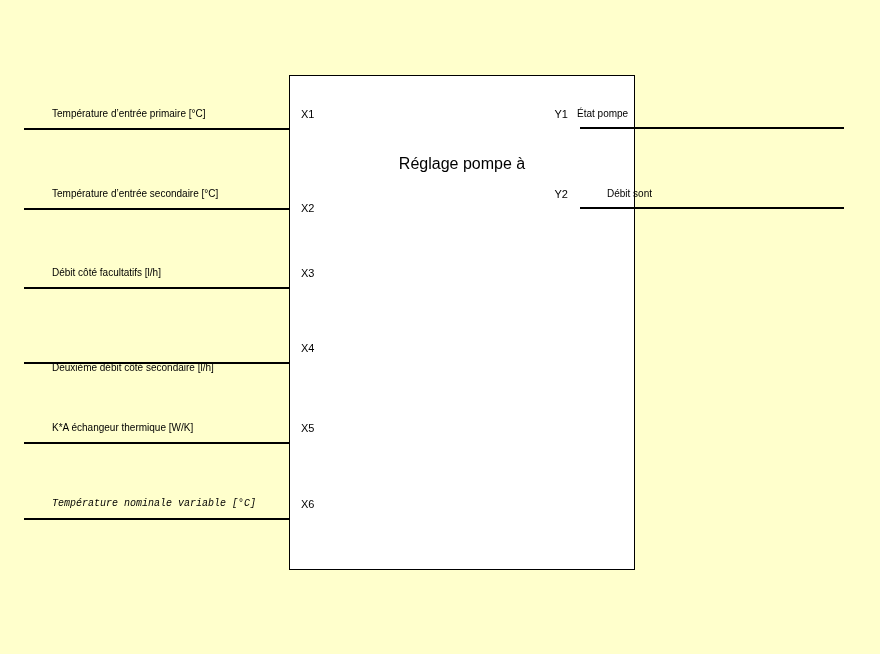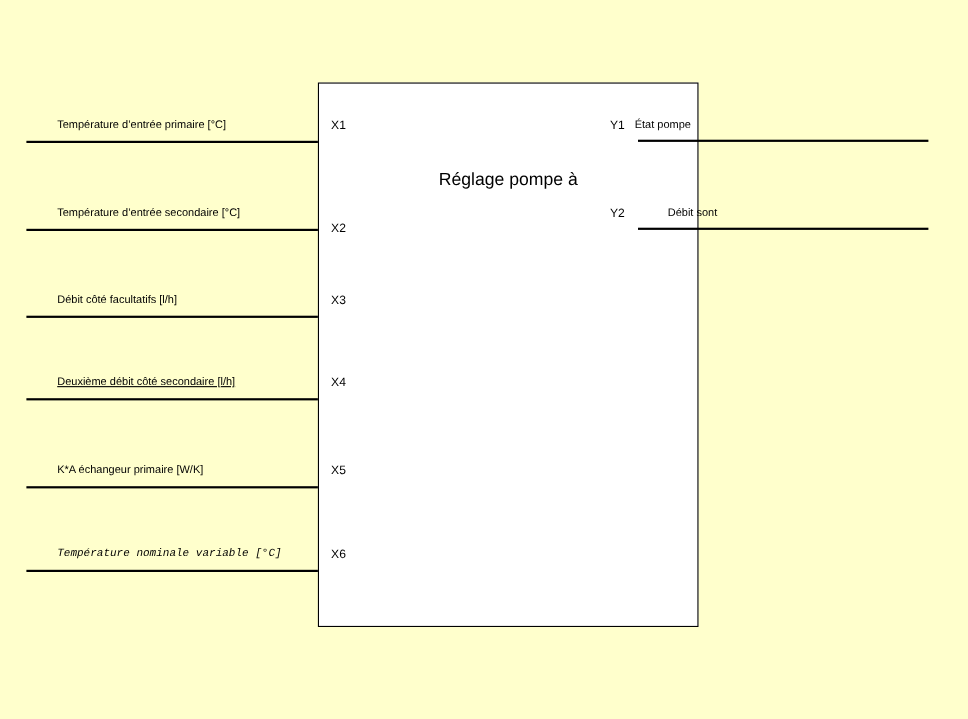--- a/index.html
+++ b/index.html
@@ -99,27 +99,27 @@
     <div class="port" style="left: 301px; top: 186px; margin-top: 14px;">X2</div>
   </div>
 
   <div>
     <div class="io-label" style="left: 52px; top: 265px;">Débit côté facultatifs [l/h]</div>
     <div class="io-line" style="left: 24px; width: 265px; top: 287px;"></div>
     <div class="port" style="left: 301px; top: 265px;">X3</div>
   </div>
 
   <div>
-    <div class="io-label" style="left: 52px; top: 340px; text-decoration: underline;">Deuxième débit côté secondaire [l/h]</div>
+    <div class="io-label" style="left: 52px; top: 360px;">Deuxième débit côté secondaire [l/h]</div>
     <div class="io-line" style="left: 24px; width: 265px; top: 362px;"></div>
     <div class="port" style="left: 301px; top: 340px;">X4</div>
   </div>
 
   <div>
-    <div class="io-label" style="left: 52px; top: 420px;">K*A échangeur primaire [W/K]</div>
+    <div class="io-label" style="left: 52px; top: 420px;">K*A échangeur thermique [W/K]</div>
     <div class="io-line" style="left: 24px; width: 265px; top: 442px;"></div>
     <div class="port" style="left: 301px; top: 420px;">X5</div>
   </div>
 
   <div>
     <div class="io-label italic" style="left: 52px; top: 496px; font-family: Liberation Mono, monospace;">Température nominale variable [°C]</div>
     <div class="io-line" style="left: 24px; width: 265px; top: 518px;"></div>
     <div class="port" style="left: 301px; top: 496px;">X6</div>
   </div>
 </div>

